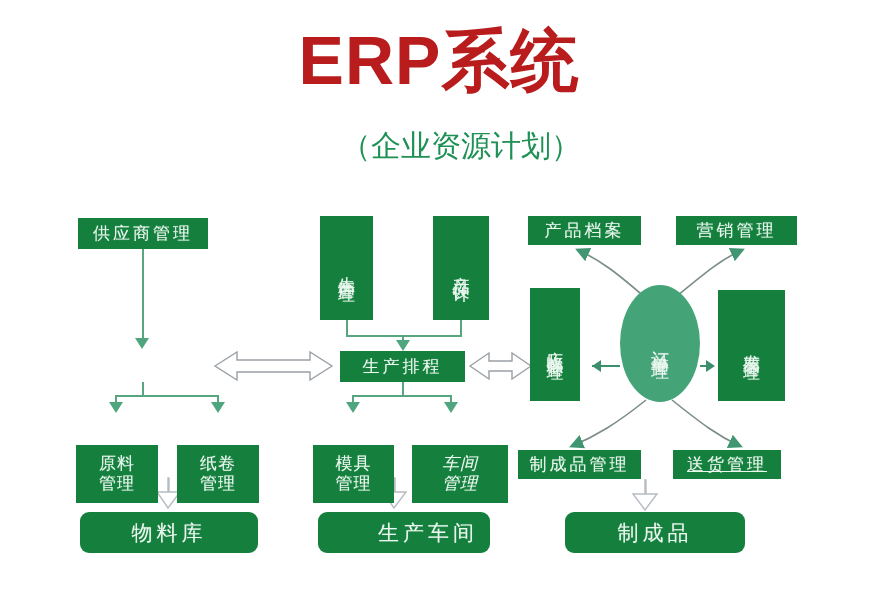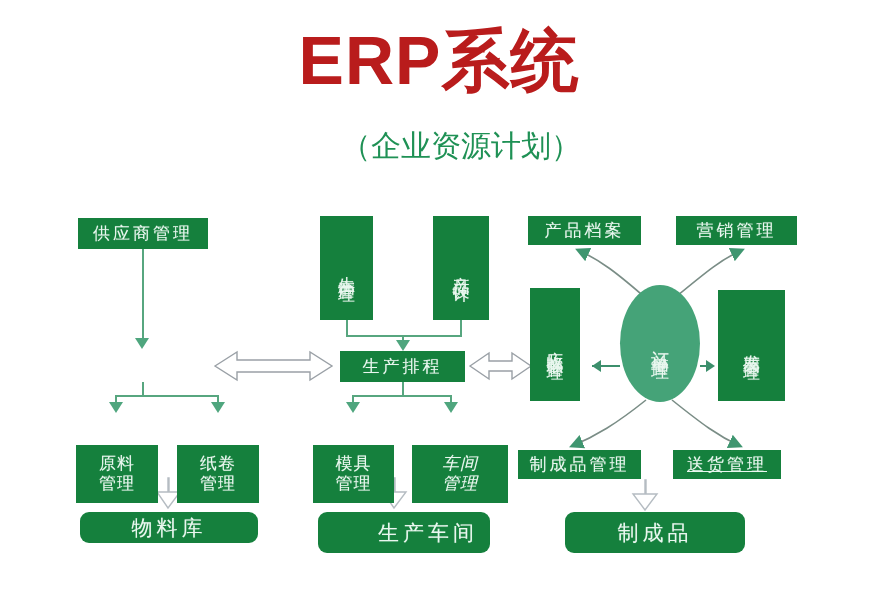--- a/index.html
+++ b/index.html
@@ -158,21 +158,21 @@
   <div class="vline" style="left:115px;top:395px;height:10px;"></div>
   <div class="vline" style="left:217px;top:395px;height:10px;"></div>
   <div class="tri-down" style="left:109px;top:402px;"></div>
   <div class="tri-down" style="left:211px;top:402px;"></div>
 
   <div class="box two-line" style="left:76px;top:413px;width:82px;height:58px;">原料
 管理</div>
   <div class="box two-line" style="left:177px;top:413px;width:82px;height:58px;">纸卷
 管理</div>
 
-  <div class="box rounded" style="left:80px;top:512px;width:178px;height:31px;">物料库</div>
+  <div class="box rounded" style="left:80px;top:512px;width:178px;height:41px;">物料库</div>
 
   <div class="box vert" style="left:320px;top:216px;width:53px;height:104px;">生产管理</div>
   <div class="box vert" style="left:433px;top:216px;width:56px;height:104px;">产品设计</div>
 
   <div class="vline" style="left:346px;top:320px;height:16px;"></div>
   <div class="vline" style="left:460px;top:320px;height:16px;"></div>
   <div class="hline" style="left:346px;top:335px;width:116px;"></div>
   <div class="vline" style="left:402px;top:335px;height:8px;"></div>
   <div class="tri-down" style="left:396px;top:340px;"></div>
 

